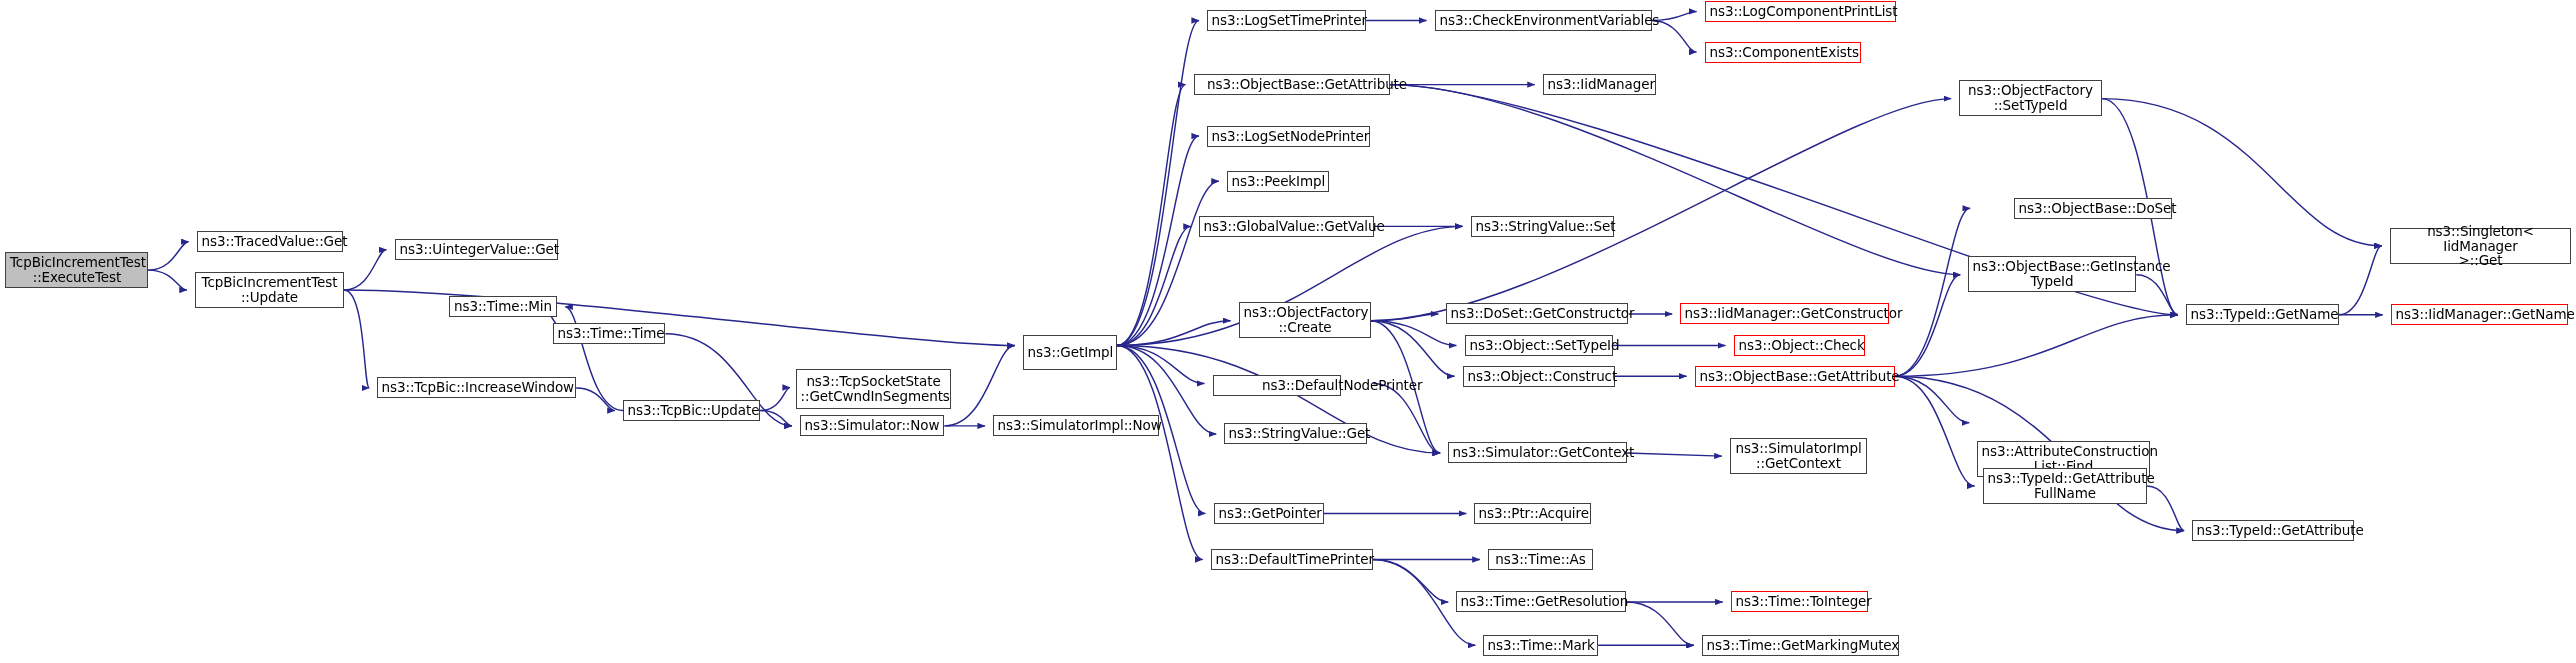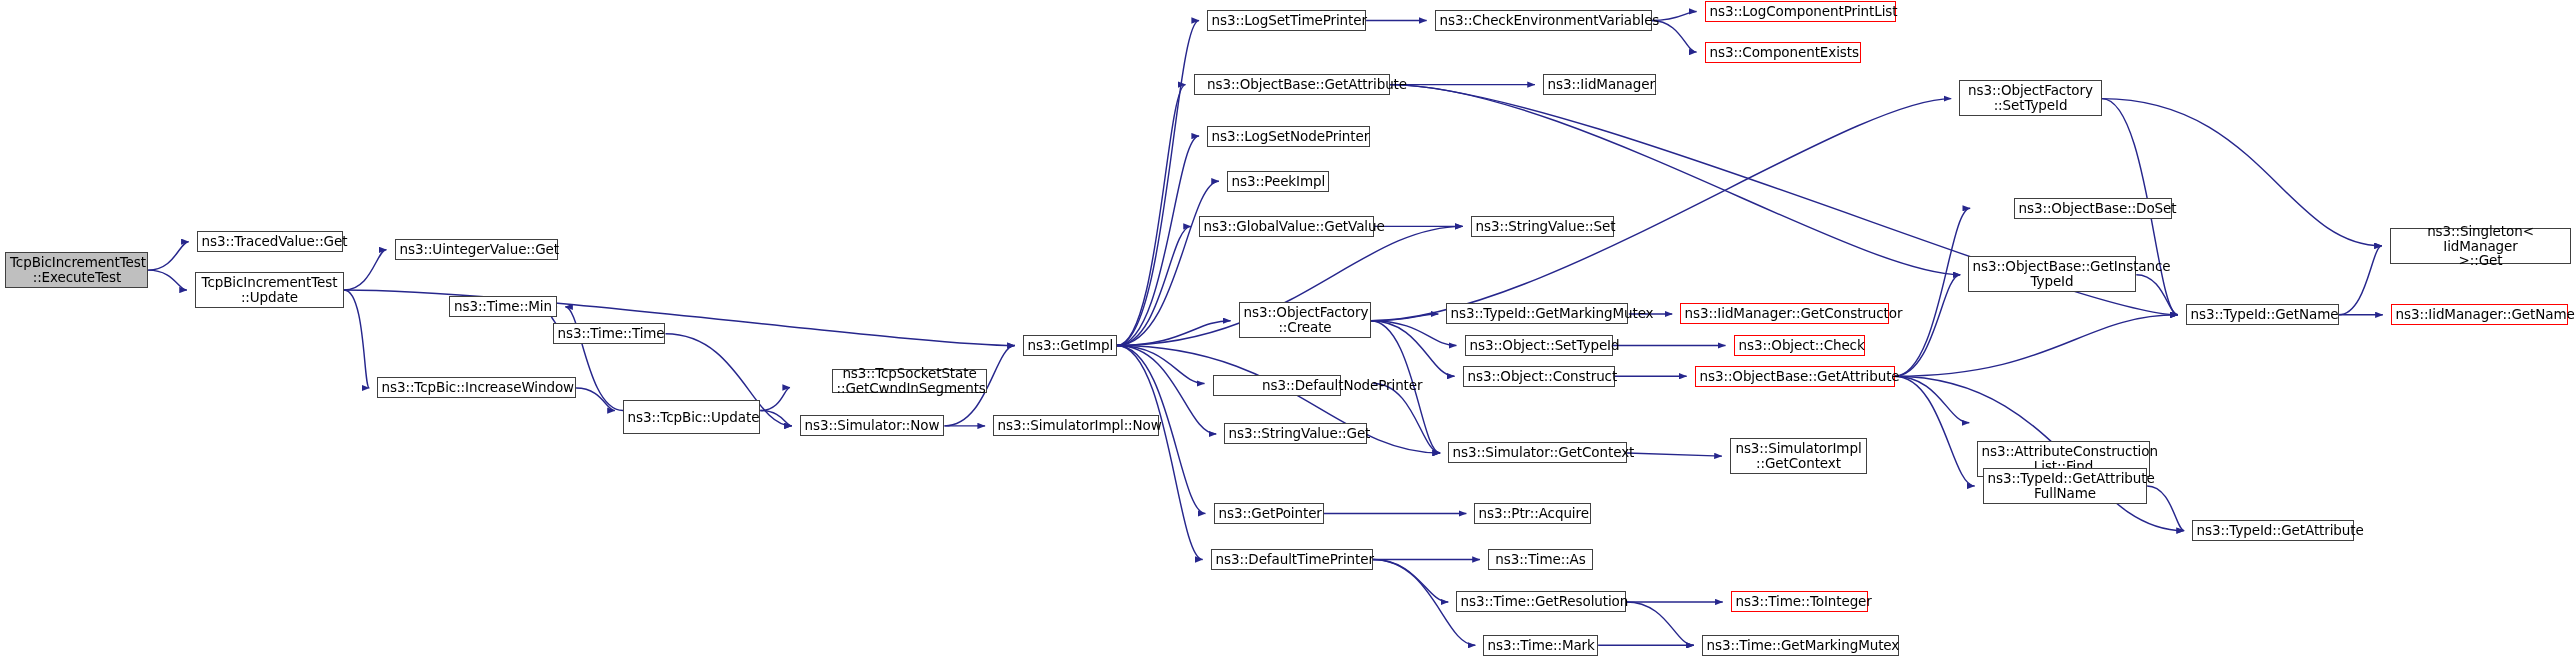--- a/index.html
+++ b/index.html
@@ -113,43 +113,43 @@
         <path d="M1770,714.5 L1876,714.5" marker-end="url(#arr)"></path>
       </g>
   </svg>
 <div class="node root" style="left: 5.4px; top: 252px; width: 143px; height: 36px;"><span>TcpBicIncrementTest
 ::ExecuteTest</span></div>
     <div class="node" style="left: 197px; top: 231px; width: 146px; height: 21px;"><span>ns3::TracedValue::Get</span></div>
     <div class="node" style="left: 195px; top: 272px; width: 149px; height: 36px;"><span>TcpBicIncrementTest
 ::Update</span></div>
     <div class="node" style="left: 395px; top: 239px; width: 163px; height: 21px;"><span>ns3::UintegerValue::Get</span></div>
     <div class="node" style="left: 377px; top: 377px; width: 199px; height: 21px;"><span>ns3::TcpBic::IncreaseWindow</span></div>
-    <div class="node" style="left: 623px; top: 400px; width: 137px; height: 34px;"><span>ns3::TcpBic::Update</span></div>
-    <div class="node" style="left: 832px; top: 369px; width: 155px; height: 24px; justify-content: flex-end;"><span>ns3::TcpSocketState
+    <div class="node" style="left: 623px; top: 400px; width: 137px; height: 21px;"><span>ns3::TcpBic::Update</span></div>
+    <div class="node" style="left: 796px; top: 369px; width: 155px; height: 40px; justify-content: flex-end;"><span>ns3::TcpSocketState
 ::GetCwndInSegments</span></div>
     <div class="node" style="left: 800px; top: 415px; width: 144px; height: 21px;"><span>ns3::Simulator::Now</span></div>
     <div class="node" style="left: 993px; top: 415px; width: 166px; height: 21px;"><span>ns3::SimulatorImpl::Now</span></div>
     <div class="node" style="left: 449px; top: 296px; width: 108px; height: 21px;"><span>ns3::Time::Min</span></div>
     <div class="node" style="left: 553px; top: 323px; width: 112px; height: 21px;"><span>ns3::Time::Time</span></div>
-    <div class="node" style="left: 1023px; top: 335px; width: 94px; height: 21px;"><span>ns3::GetImpl</span></div>
+    <div class="node" style="left: 1023px; top: 335px; width: 94px; height: 35px;"><span>ns3::GetImpl</span></div>
     <div class="node" style="left: 1207px; top: 10px; width: 159px; height: 21px;"><span>ns3::LogSetTimePrinter</span></div>
     <div class="node" style="left: 1435px; top: 10px; width: 217px; height: 21px;"><span>ns3::CheckEnvironmentVariables</span></div>
     <div class="node red" style="left: 1705px; top: 0.9px; width: 191px; height: 21px;"><span>ns3::LogComponentPrintList</span></div>
     <div class="node red" style="left: 1705px; top: 42px; width: 156px; height: 21px;"><span>ns3::ComponentExists</span></div>
     <div class="node" style="left: 1194px; top: 74px; width: 196px; height: 21px; padding-left: 12px;"><span>ns3::ObjectBase::GetAttribute</span></div>
     <div class="node" style="left: 1543px; top: 74px; width: 113px; height: 21px;"><span>ns3::IidManager</span></div>
     <div class="node" style="left: 1207px; top: 126px; width: 163px; height: 21px;"><span>ns3::LogSetNodePrinter</span></div>
     <div class="node" style="left: 1227px; top: 171px; width: 102px; height: 21px;"><span>ns3::PeekImpl</span></div>
     <div class="node" style="left: 1199px; top: 216px; width: 175px; height: 21px;"><span>ns3::GlobalValue::GetValue</span></div>
     <div class="node" style="left: 1471px; top: 216px; width: 143px; height: 21px;"><span>ns3::StringValue::Set</span></div>
     <div class="node" style="left: 1239px; top: 302px; width: 132px; height: 36px;"><span>ns3::ObjectFactory
 ::Create</span></div>
     <div class="node" style="left: 1213px; top: 375px; width: 128px; height: 21px; padding-left: 48px;"><span>ns3::DefaultNodePrinter</span></div>
     <div class="node" style="left: 1224px; top: 423px; width: 143px; height: 21px;"><span>ns3::StringValue::Get</span></div>
-    <div class="node" style="left: 1446px; top: 303px; width: 182px; height: 21px;"><span>ns3::TypeId::GetMarkingMutex</span></div>
+    <div class="node" style="left: 1446px; top: 303px; width: 182px; height: 21px;"><span>ns3::DoSet::GetConstructor</span></div>
     <div class="node" style="left: 1465px; top: 335px; width: 148px; height: 21px;"><span>ns3::Object::SetTypeId</span></div>
     <div class="node" style="left: 1463px; top: 366px; width: 152px; height: 21px;"><span>ns3::Object::Construct</span></div>
     <div class="node" style="left: 1448px; top: 442px; width: 179px; height: 21px;"><span>ns3::Simulator::GetContext</span></div>
     <div class="node red" style="left: 1680px; top: 303px; width: 209px; height: 21px;"><span>ns3::IidManager::GetConstructor</span></div>
     <div class="node red" style="left: 1734px; top: 335px; width: 131px; height: 21px;"><span>ns3::Object::Check</span></div>
     <div class="node red" style="left: 1695px; top: 366px; width: 200px; height: 21px;"><span>ns3::ObjectBase::GetAttribute</span></div>
     <div class="node" style="left: 1730px; top: 438px; width: 137px; height: 36px;"><span>ns3::SimulatorImpl
 ::GetContext</span></div>
     <div class="node" style="left: 1959px; top: 80px; width: 143px; height: 36px;"><span>ns3::ObjectFactory
 ::SetTypeId</span></div>

